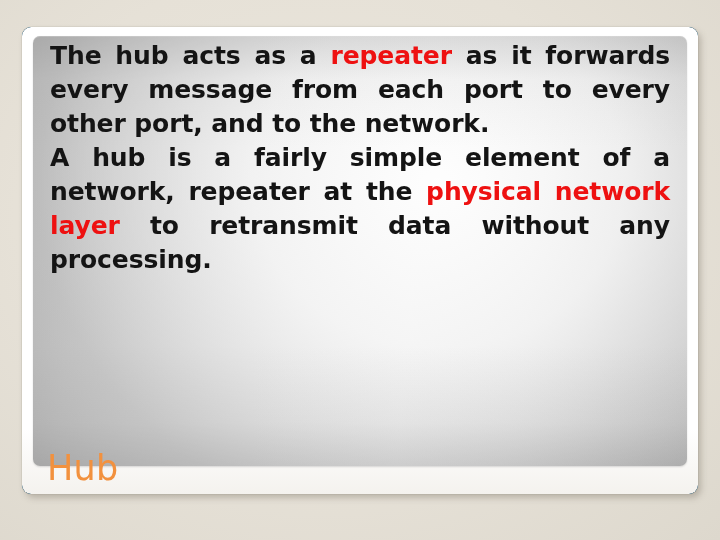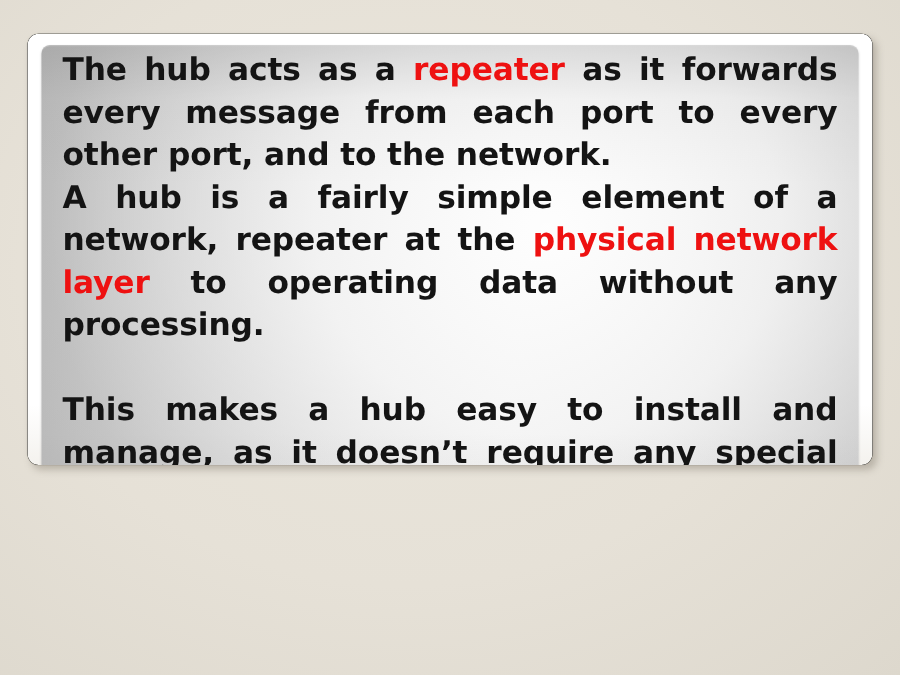--- a/index.html
+++ b/index.html
@@ -29,22 +29,22 @@
     background: radial-gradient(ellipse at 45% 40%, #eae6dc 0%, #e6e1d7 55%, #ddd8cd 100%);
     pointer-events: none;
   }
 
   
   .card {
     position: absolute;
     left: 22px;
     top: 27px;
     width: 676px;
-    height: 345px;
-    background: #000000;
+    height: 467px;
+    background: #0c4a6e;
     border-radius: 9px;
     box-shadow: 3px 4px 6px rgba(120,112,100,0.38),
                 0 0 0 0.6px rgba(190,185,175,0.55);
     overflow: hidden;
   }
   .card-inner-sheen {
     position: absolute;
     inset: 0;
     border-radius: 9px;
     background: linear-gradient(180deg, #ffffff 0%, #ffffff 86%, #f4f2ee 100%);
@@ -116,47 +116,46 @@
   .hl {
     color: #ee1111;
   }
 
   
   .slide-title {
     position: absolute;
     left: 25px;
     top: 424px;
     font-family: "DejaVu Sans", sans-serif;
-    font-size: 27px;
-    font-weight: bold;
+    font-size: 35px;
+    font-weight: normal;
     color: #f2913e;
     letter-spacing: 0.2px;
     line-height: 34px;
   }
 </style>
 </head>
 <body>
 
 <div id="slide">
 
   <div class="card">
     <div class="card-inner-sheen"></div>
 
     <div class="content-panel">
       <div class="panel-topshade"></div>
 
       <div class="body-text">
 
         <p class="para"><span>The hub acts as a </span><span class="hl">repeater</span><span> as it forwards every message from each port to every other port, and to the network.</span></p>
 
-        <p class="para"><span>A hub is a fairly simple element of a network, repeater at the </span><span class="hl">physical network layer</span><span> to operating data without any processing.</span></p>
+        <p class="para"><span>A hub is a fairly simple element of a network, repeater at the </span><span class="hl">physical network layer</span><span> to retransmit data without any processing.</span></p>
 
         <div class="spacer"></div>
 
-        <p class="para"><span>This makes a hub easy to install and manage, as it doesn’t require any special configuration.</span></p>
 
       </div>
     </div>
 
     <div class="slide-title">Hub</div>
   </div>
 
 </div>
 
 </body></html>

